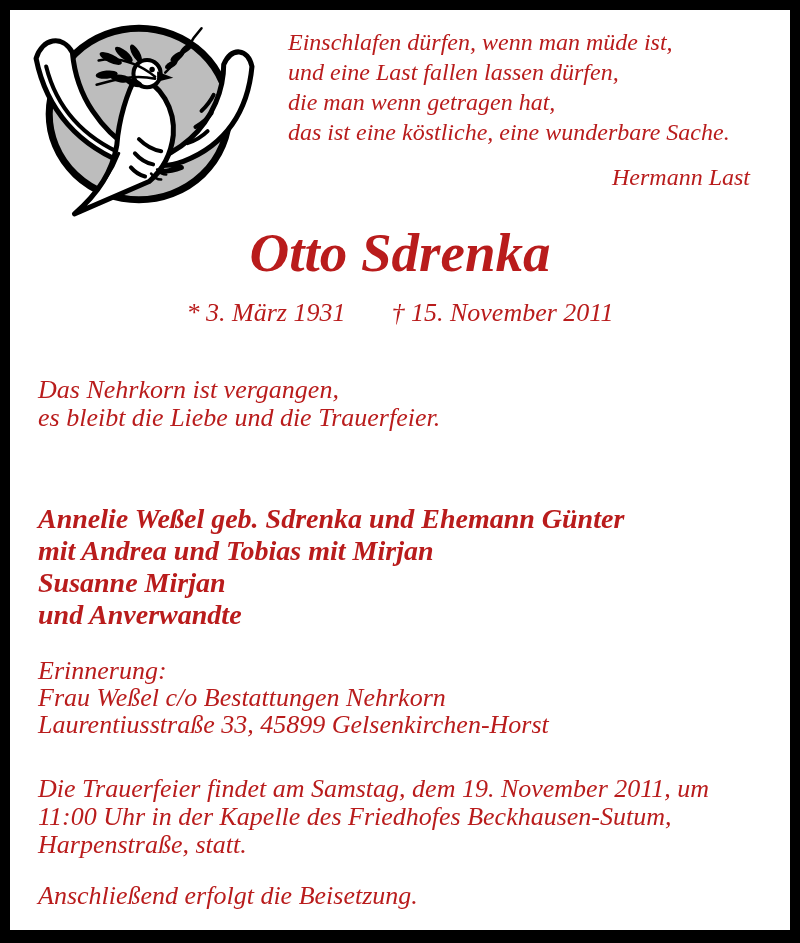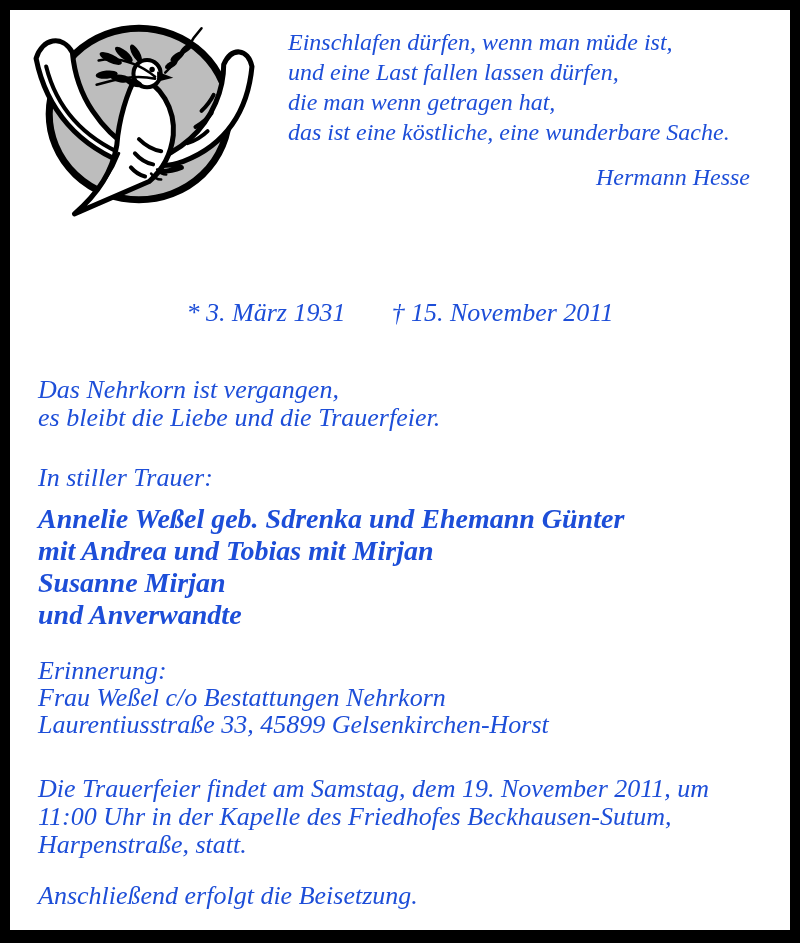--- a/index.html
+++ b/index.html
@@ -5,21 +5,21 @@
   html,body{margin:0;padding:0;background:#fff;}
   .page{
     position:relative;
     width:800px;height:943px;
     box-sizing:border-box;
     background:#ffffff;
     border:10px solid #000;
     border-bottom-width:13px;
     overflow:hidden;
     font-family:"Liberation Serif", serif;
-    color:#1d4ed8;
+    color:#b91c1c;
   }
   .abs{position:absolute;}
   .it{font-style:italic;}
   .nowrap{white-space:nowrap;}
 
   .dove{left:16px;top:10px;width:230px;height:198px;}
 
   .quote{left:278px;top:17px;width:472px;font-size:24px;line-height:30px;}
   .quote .ln{white-space:nowrap;}
   .quote .author{text-align:right;padding-right:10px;margin-top:15px;}
@@ -79,34 +79,34 @@
     <ellipse cx="80" cy="54" rx="11" ry="4" fill="#000" transform="rotate(-6 80 54)"></ellipse>
     <ellipse cx="94" cy="58" rx="10" ry="3.8" fill="#000" transform="rotate(8 94 58)"></ellipse>
     <ellipse cx="107" cy="62" rx="9" ry="3.6" fill="#000" transform="rotate(18 107 62)"></ellipse>
   </svg>
 
   <div class="abs quote it">
     <div class="ln">Einschlafen dürfen, wenn man müde ist,</div>
     <div class="ln">und eine Last fallen lassen dürfen,</div>
     <div class="ln">die man wenn getragen hat,</div>
     <div class="ln">das ist eine köstliche, eine wunderbare Sache.</div>
-    <div class="author">Hermann Hesse</div>
+    <div class="author">Hermann Last</div>
   </div>
 
+  <div class="abs title it">Otto Sdrenka</div>
 
   <div class="abs dates it">
     <span class="birth">* 3. März 1931</span><span class="death">† 15. November 2011</span>
   </div>
 
   <div class="abs body-block epitaph it">
     <div class="nowrap">Das Nehrkorn ist vergangen,</div>
     <div class="nowrap">es bleibt die Liebe und die Trauerfeier.</div>
   </div>
 
-  <div class="abs body-block intro it">In stiller Trauer:</div>
 
   <div class="abs body-block mourners it">
     <div class="nowrap">Annelie Weßel geb. Sdrenka und Ehemann Günter</div>
     <div class="nowrap">mit Andrea und Tobias mit Mirjan</div>
     <div class="nowrap">Susanne Mirjan</div>
     <div class="nowrap">und Anverwandte</div>
   </div>
 
   <div class="abs body-block trauerhaus it">
     <div class="nowrap">Erinnerung:</div>

